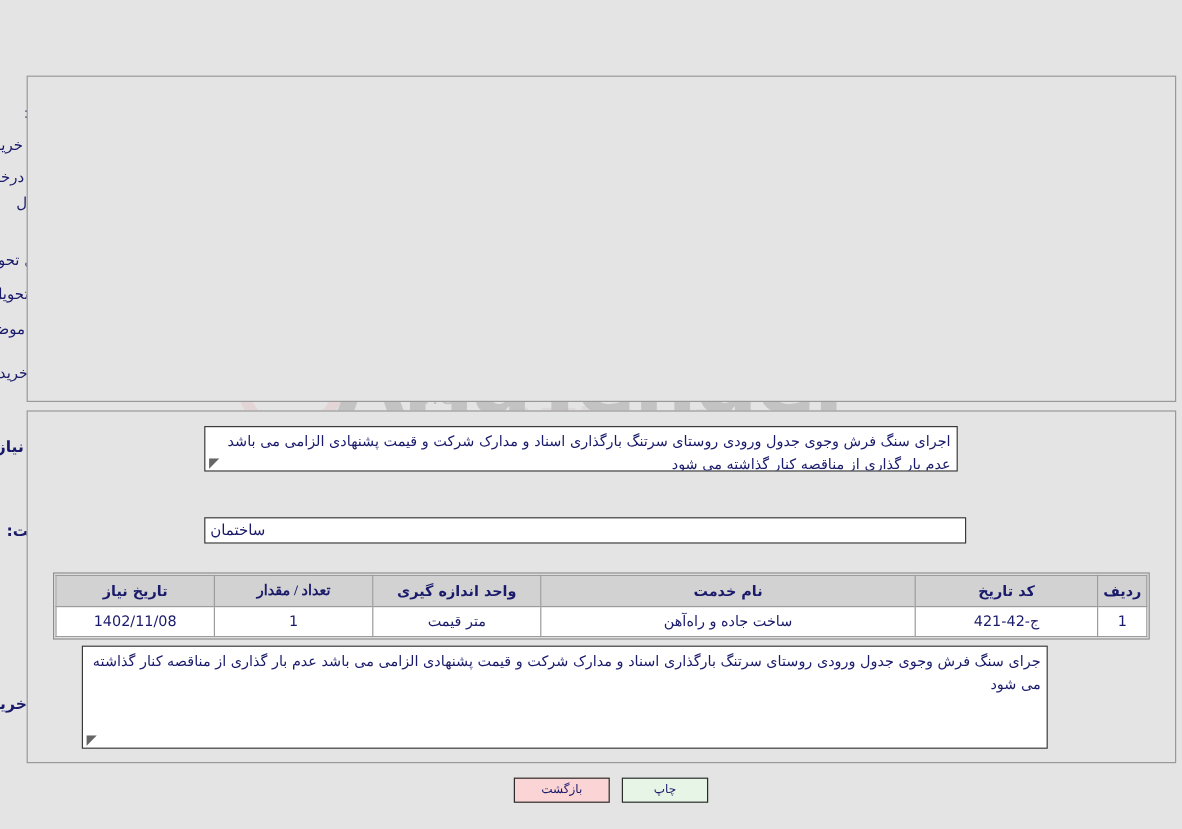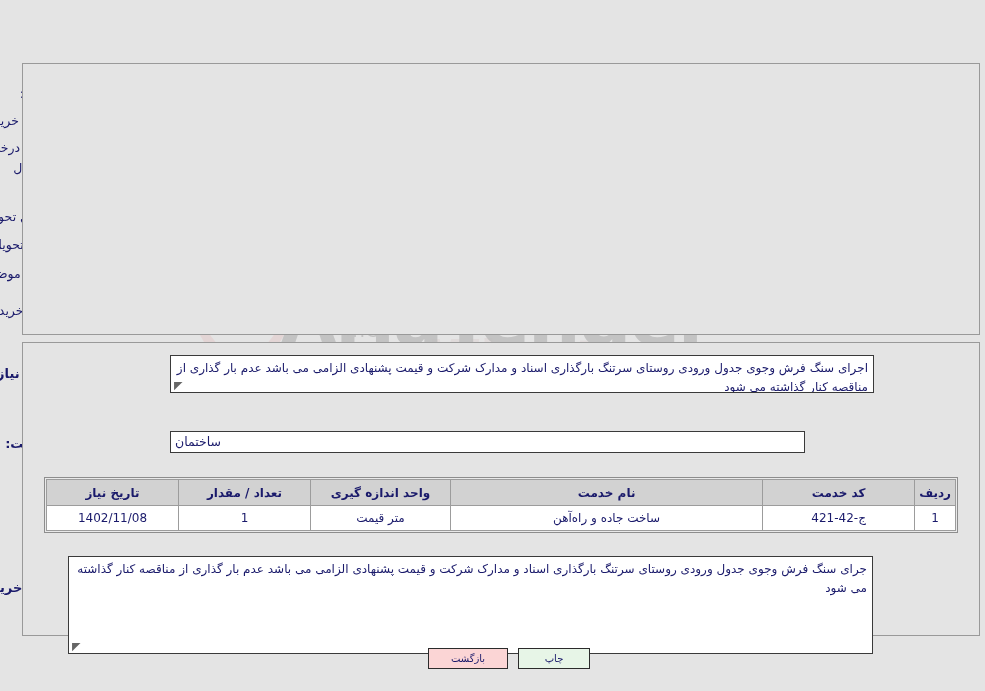--- a/index.html
+++ b/index.html
@@ -302,57 +302,57 @@
   <div class="lbl" style="right:744px; top:303px;">جزیی</div>
   <div class="radio on" style="right:706px; top:301px;"></div>
   <div class="lbl" style="right:640px; top:303px;">متوسط</div>
 
   <div class="chk" style="right:436px; top:301px;"></div>
   <div class="lbl" style="left:105px; top:303px;">پرداخت تمام یا بخشی از مبلغ خرید،از محل "اسناد خزانه اسلامی" خواهد بود.</div>
 
   <div class="panel" id="panel-desc"></div>
 
   <div class="lbl lbl-b" style="right:900px; top:366px; font-size:13px;">شرح کلی نیاز:</div>
-  <div class="ta" style="left:170px; top:355px; width:704px; height:38px; z-index:3;">
+  <div class="ta" style="left:170px; top:355px; width:628px; height:38px; z-index:3;">
     <span>اجرای سنگ فرش  وجوی جدول ورودی روستای سرتنگ بارگذاری اسناد و مدارک شرکت و قیمت پشنهادی الزامی می باشد عدم بار گذاری از مناقصه کنار گذاشته می شود</span>
     <span class="grip">◥</span>
   </div>
 
   <div class="sect" style="right:788px; top:400px;">اطلاعات خدمات مورد نیاز</div>
 
   <div class="lbl lbl-b" style="right:900px; top:436px; font-size:13px;">گروه خدمت:</div>
   <div class="fld rt" style="left:170px; top:431px; width:635px; height:22px; z-index:3;">ساختمان</div>
 
   <div class="tblwrap">
     <table class="grid">
       <thead>
         <tr>
           <th style="width:38px;">ردیف</th>
-          <th style="width:152px;">کد خدمت</th>
+          <th style="width:152px;">کد تاریخ</th>
           <th>نام خدمت</th>
           <th style="width:140px;">واحد اندازه گیری</th>
-          <th style="width:132px;">تعداد / مقدار</th>
+          <th style="width:132px;font-family:Liberation Serif, serif;">تعداد / مقدار</th>
           <th style="width:132px;">تاریخ نیاز</th>
         </tr>
       </thead>
       <tbody>
         <tr>
           <td>1</td>
           <td>ج-42-421</td>
           <td>ساخت جاده و راه‌آهن</td>
           <td>متر قیمت</td>
           <td>1</td>
           <td>1402/11/08</td>
         </tr>
       </tbody>
     </table>
   </div>
 
   <div class="lbl lbl-b" style="right:900px; top:580px; font-size:13px;">توضیحات خریدار:</div>
-  <div class="ta" style="left:68px; top:556px; width:805px; height:98px; z-index:3;">
+  <div class="ta" style="left:68px; top:538px; width:805px; height:86px; z-index:3;">
     <span>جرای سنگ فرش  وجوی جدول ورودی روستای سرتنگ بارگذاری اسناد و مدارک شرکت و قیمت پشنهادی الزامی می باشد عدم بار گذاری از مناقصه کنار گذاشته می شود</span>
     <span class="grip">◥</span>
   </div>
 
   <div class="btn" id="btn-print">چاپ</div>
   <div class="btn" id="btn-back">بازگشت</div>
 
 </div>
 
 </body></html>

